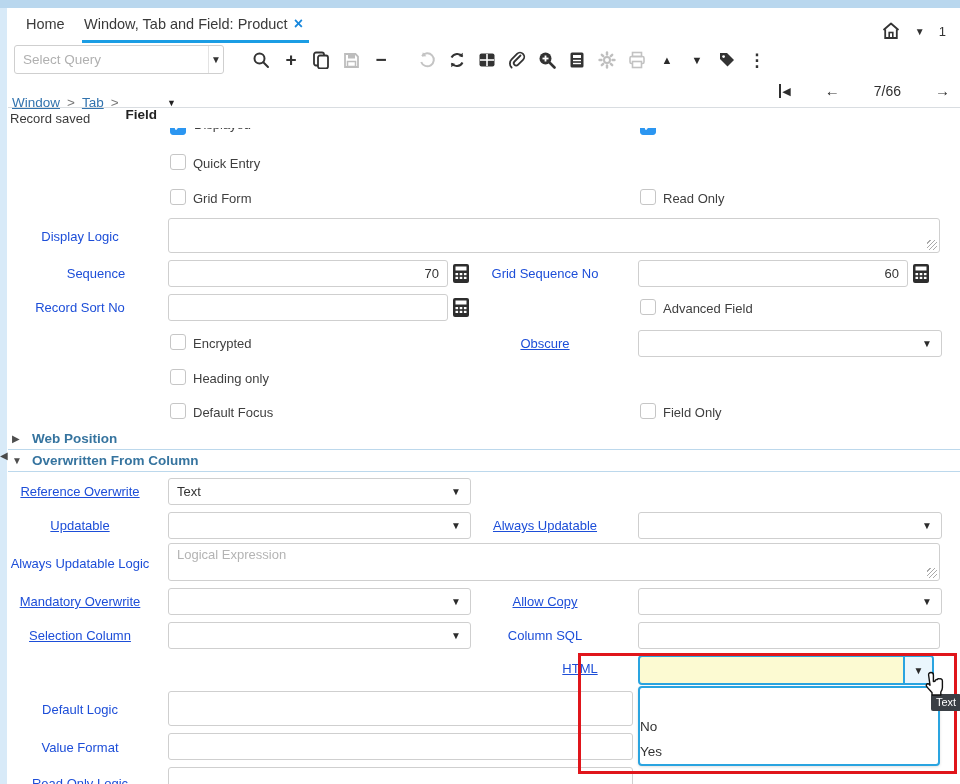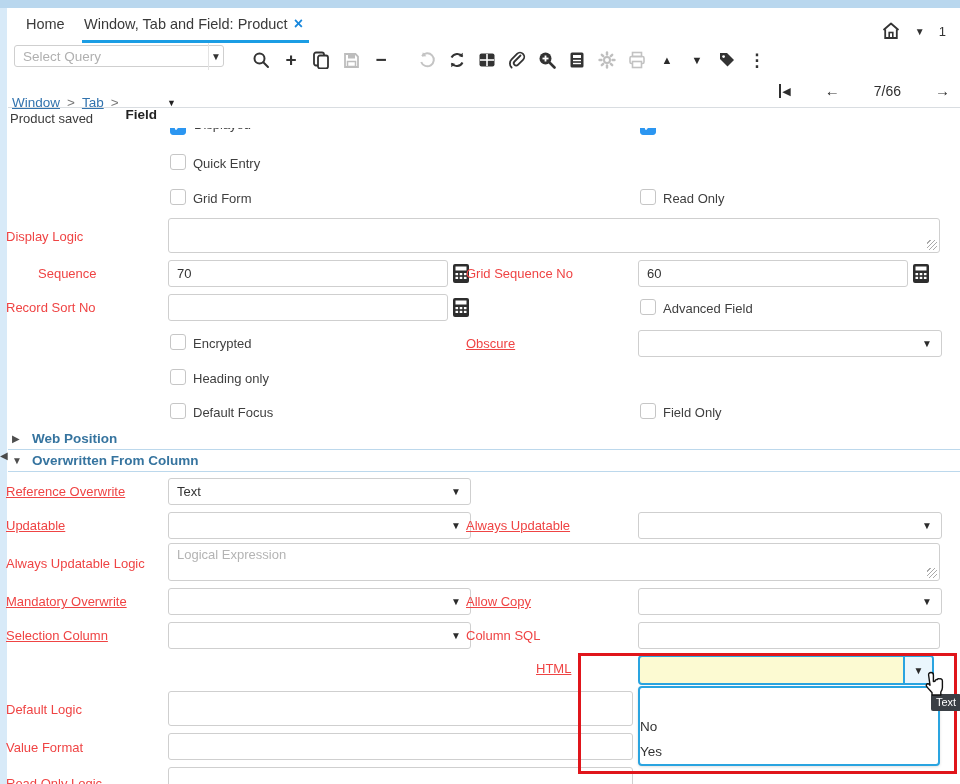--- a/index.html
+++ b/index.html
@@ -19,21 +19,21 @@
   .tab-active { left:68px; padding:0 8px; }
   .tab-active .underline { position:absolute; left:6px; right:2px; bottom:-1px; height:3px; background:#1b9de4; }
   .tab-close { color:#1787dd; font-weight:bold; font-size:16px; margin-left:6px; cursor:pointer; }
   .desktop-ctl { position:absolute; top:10px; right:14px; height:26px; display:flex; align-items:center; gap:14px; color:#333; }
   .home-ico svg { display:block; }
   .desk-caret { font-size:10px; color:#333; }
   .desk-count { font-size:13px; color:#333; }
 
   
   .toolbar { position:absolute; left:8px; top:44px; right:0; height:34px; }
-  .selectquery { position:absolute; left:6px; top:1px; width:210px; height:22px; border:1px solid #cfcfcf; border-radius:3px; background:#fff; display:flex; align-items:center; cursor:pointer; }
+  .selectquery { position:absolute; left:6px; top:1px; width:210px; height:29px; border:1px solid #cfcfcf; border-radius:3px; background:#fff; display:flex; align-items:center; cursor:pointer; }
   .selectquery input { flex:1; border:none; outline:none; font-size:13.5px; color:#444; padding:0 8px; background:transparent; font-family:"Liberation Sans",sans-serif; }
   .selectquery input::placeholder { color:#b0b0b0; }
   .sq-caret { width:26px; text-align:center; color:#333; font-size:10px; border-left:1px solid #e3e3e3; line-height:27px; }
   .tb-icons { position:absolute; left:238px; top:0; height:32px; display:flex; align-items:center; }
   .tbi { width:30px; height:30px; display:flex; align-items:center; justify-content:center; cursor:pointer; }
   .tbi.gap { margin-left:16px; }
   .tbi svg { display:block; }
   .tbi.txt { font-size:19px; color:#333; font-weight:bold; }
   .tbi.small-caret { font-size:11px; color:#2b2b2b; }
   .tbi.disabled { cursor:default; }
@@ -48,27 +48,27 @@
   .crumb-caret { color:#222; font-size:9px; margin-left:3px; }
   .recnav { position:absolute; right:10px; top:2px; display:flex; align-items:center; gap:34px; color:#2f2f2f; }
   .recnav .nav-ico { font-size:15px; cursor:pointer; }
   .nav-first { border-left:2px solid #2f2f2f; padding-left:1px; font-size:11px; line-height:14px; cursor:pointer; }
   .nav-pos { font-size:14px; }
 
   
   .statusmsg { position:absolute; left:10px; top:111px; font-size:13px; color:#3b3b3b; }
 
   
-  .lbl { position:absolute; font-size:13px; color:#ef4444; text-align:left;margin-left:6px; }
+  .lbl { position:absolute; font-size:13px; color:#1d4ed8; text-align:center; }
   .lbl.colL { left:0; width:160px; }
   .lbl.colR { left:460px; width:170px; }
   .lbl.link { text-decoration:underline; cursor:pointer; }
   .tbox { position:absolute; border:1px solid #cfcfcf; border-radius:3px; background:#fff; }
   .tbox input, .tbox textarea { width:100%; height:100%; border:none; outline:none; background:transparent; font-family:"Liberation Sans",sans-serif; font-size:13px; color:#333; padding:3px 8px; resize:none; }
-  .tbox input.num { }
+  .tbox input.num { text-align:right; }
   .tbox textarea::placeholder { color:#b4b4b4; }
   .resize-h { position:absolute; right:2px; bottom:2px; width:10px; height:10px;
     background:repeating-linear-gradient(135deg, transparent 0 2px, #a9a9a9 2px 3px); cursor:se-resize; }
   .dd { position:absolute; height:27px; border:1px solid #cfcfcf; border-radius:3px; background:#fff; display:flex; align-items:center; cursor:pointer; }
   .dd .dd-val { flex:1; font-size:13px; color:#333; padding:0 8px; white-space:nowrap; overflow:hidden; }
   .dd .dd-caret { width:28px; text-align:center; font-size:10px; color:#2b2b2b; }
   .calc-ico { position:absolute; width:18px; height:21px; cursor:pointer; }
   .cb { position:absolute; width:16px; height:16px; border:1px solid #c6c6c6; border-radius:3px; background:#fff; cursor:pointer; }
   .cb-lbl { position:absolute; font-size:13px; color:#3f3f3f; }
   .cb.checked { background:#2b96f1; border-color:#2b96f1; color:#fff; font-size:12px; text-align:center; line-height:15px; }
@@ -232,21 +232,21 @@
       <span class="crumb-caret">▼</span>
     </div>
     <div class="recnav">
       <span class="nav-first">◀</span>
       <span class="nav-ico">←</span>
       <span class="nav-pos">7/66</span>
       <span class="nav-ico">→</span>
     </div>
   </div>
 
-  <div class="statusmsg">Product saved</div>
+  <div class="statusmsg">Record saved</div>
 
   <div class="clipwrap" style="left:170px; top:128px; width:120px; height:9px;">
     <span class="cb checked" style="left:0; top:-9px;">✓</span>
     <span class="cb-lbl" style="left:24px; top:-11px;">Displayed</span>
   </div>
   <div class="clipwrap" style="left:640px; top:128px; width:20px; height:9px;">
     <span class="cb checked" style="left:0; top:-9px;">✓</span>
   </div>
 
   <span class="cb" style="left:170px; top:154px;"></span>

